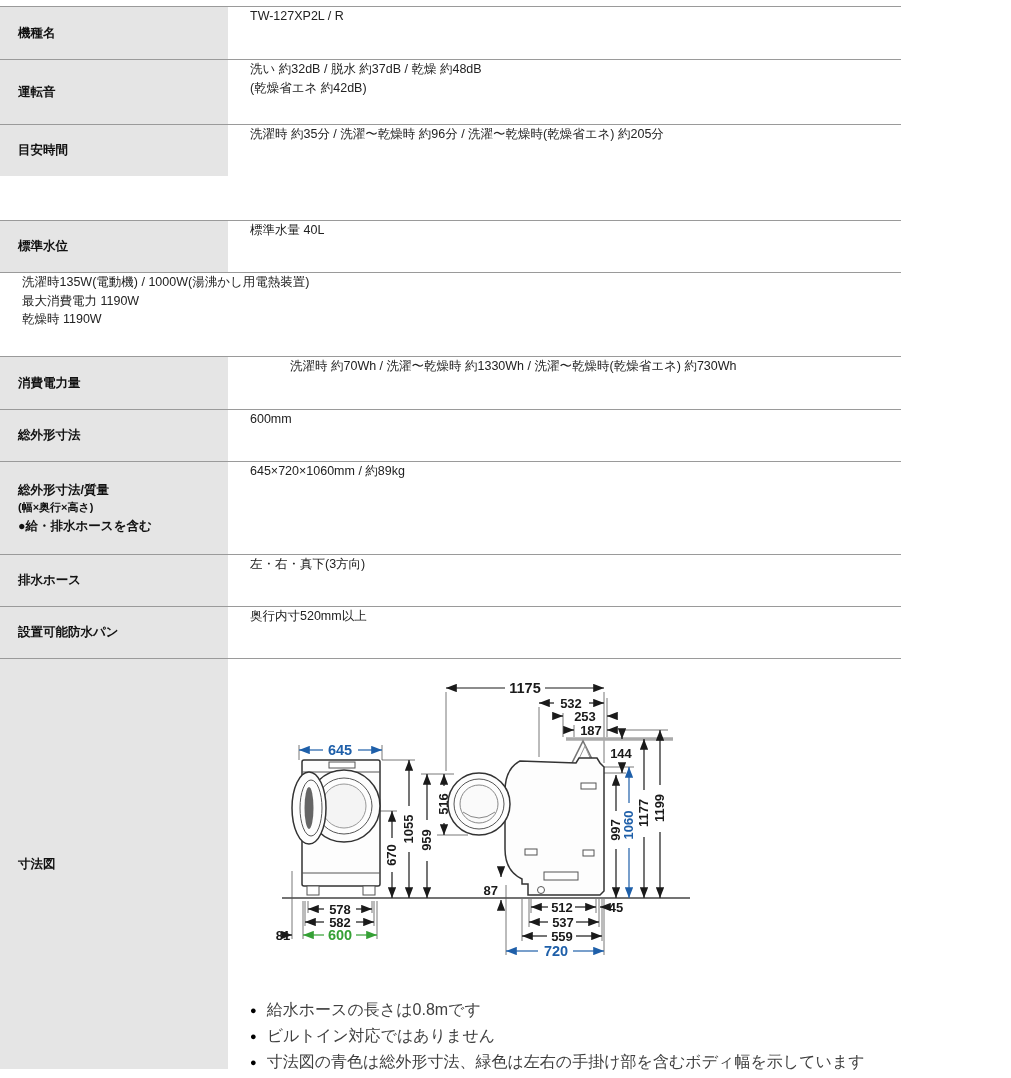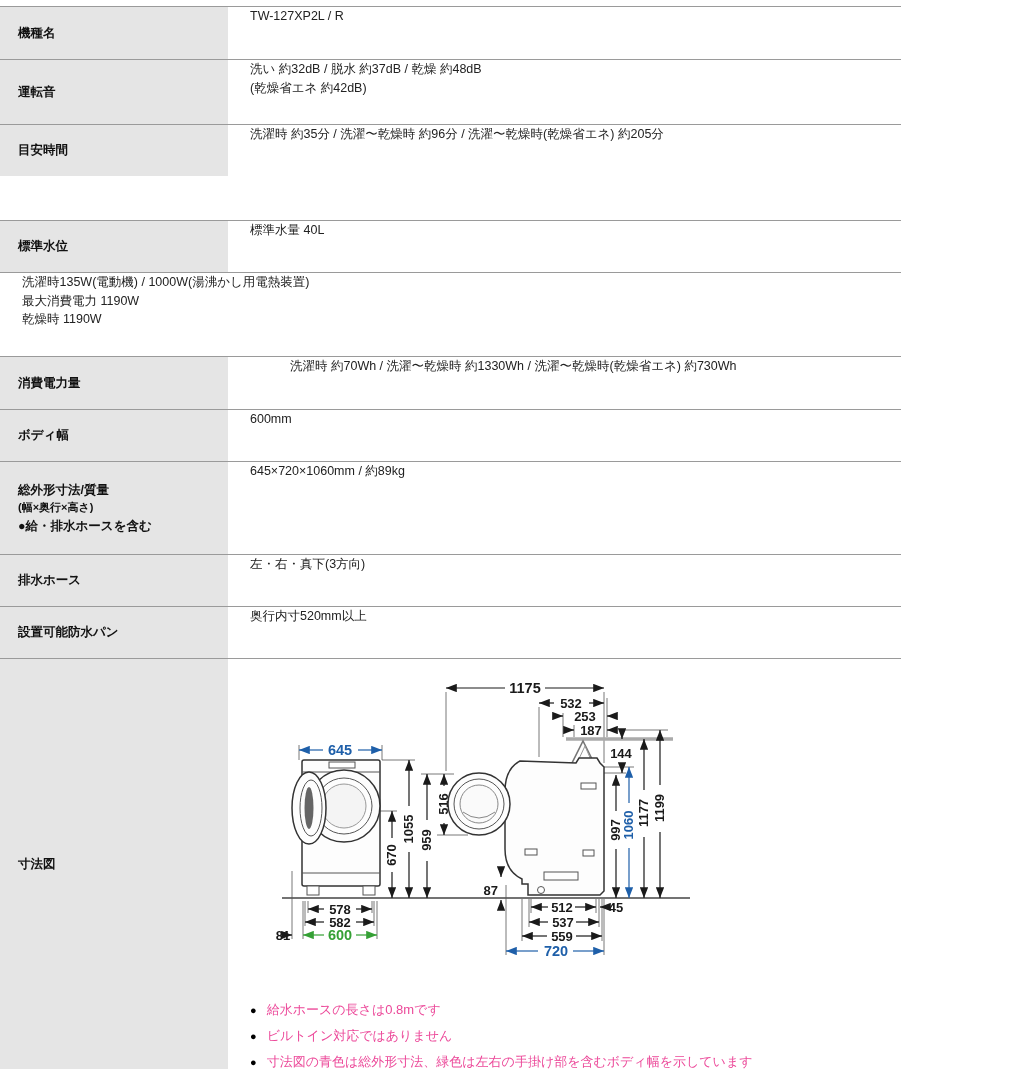--- a/index.html
+++ b/index.html
@@ -29,21 +29,21 @@
   
   .r0 { height:53px; } .r1 { height:65px; } .r2 { height:52px; }
   .r3 { height:52px;margin-top:44px; } .r4 { height:53px; } .r5 { height:84px; }
   .r6 { height:53px;gap:40px; } .r7 { height:52px; } .r8 { height:93px; }
   .r9 { height:52px; } .r10 { height:52px; } .r11 { height:411px; }
   .r11 .cell-value { justify-content:flex-start; padding-top:14px; }
   .diagram-wrap { margin-left:26px; }
   .notes { margin-top:10px; }
   .note-line { display:flex; align-items:flex-start; height:26px; align-items:center; }
   .bullet { font-size:11px; color:#000; margin-right:10px; line-height:1; }
-  .note-text { font-size:13px; color:#ec4899; }
+  .note-text { font-size:16px; color:#404040; }
   
   svg text {
     font-family:"Liberation Sans","DejaVu Sans",sans-serif;
     font-weight:bold; font-size:13px; fill:#1a1a1a;
   }
   svg text.big { font-size:14.5px; }
   svg .blue { fill:#1e5fa9; }
   svg .green { fill:#35a035; }
   .dim { stroke:#1a1a1a; stroke-width:1.2; fill:none; }
   .dimb { stroke:#1e5fa9; stroke-width:1.2; fill:none; }
@@ -109,21 +109,21 @@
     <div class="cell-label">
         <span class="lbl">消費電力量</span>
       </div>
     <div class="cell-value">
         <span class="val">洗濯時 約70Wh / 洗濯〜乾燥時 約1330Wh / 洗濯〜乾燥時(乾燥省エネ) 約730Wh</span>
       </div>
   </div>
 
   <div class="spec-row r7">
     <div class="cell-label">
-        <span class="lbl">ボディ幅</span>
+        <span class="lbl">総外形寸法</span>
       </div>
     <div class="cell-value">
         <span class="val">600mm</span>
       </div>
   </div>
 
   <div class="spec-row r8">
     <div class="cell-label">
       <span class="lbl">総外形寸法/質量</span>
       <span class="sub">(幅×奥行×高さ)</span>

